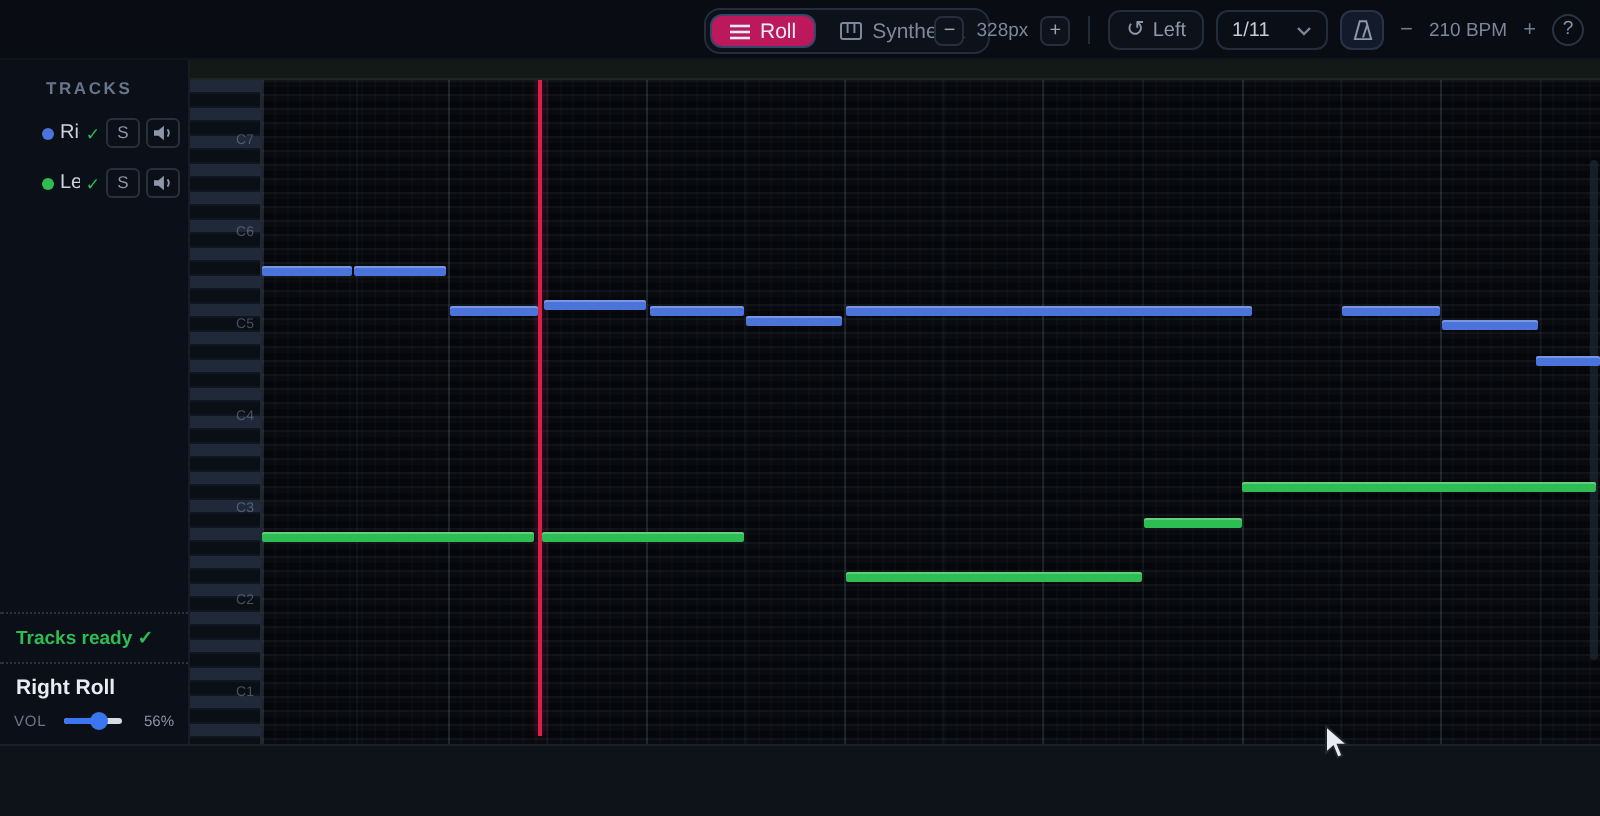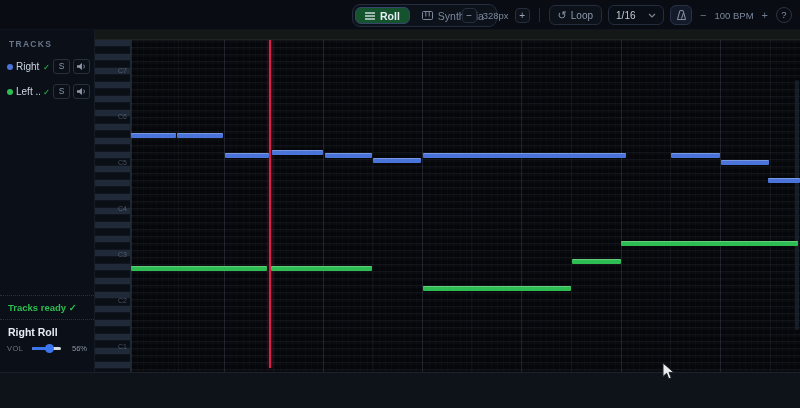--- a/index.html
+++ b/index.html
@@ -7,49 +7,49 @@
     font-family:"Liberation Sans", sans-serif; -webkit-font-smoothing:antialiased; }
   #app { position:relative; width:800px; height:408px; background:#0a0e14; color:#cfd6e2; }
 
   
   .topbar { position:absolute; left:0; top:0; width:800px; height:30px; background:#090d13;
     border-bottom:1px solid #10151d; display:flex; align-items:center; }
   .toggle-group { position:absolute; left:352px; top:4px; height:23px; display:flex; align-items:center;
     gap:2px; border:1px solid #232d3e; border-radius:8px; background:#0c111a; padding:2px; }
   .tg-btn { display:flex; align-items:center; gap:5px; height:17px; padding:0 9px; border-radius:6px;
     font-size:10.5px; color:#7d889c; background:transparent; border:1px solid transparent; cursor:default; }
-  .tg-btn.active { background:#14532d; border-color:#35466a; color:#e8edf5; font-weight:bold; }
+  .tg-btn.active { background:#be185d; border-color:#35466a; color:#e8edf5; font-weight:normal; }
   .topbar-right { position:absolute; right:8px; top:0; height:30px; display:flex; align-items:center; gap:6px; }
   .sq-btn { width:15px; height:15px; border:1px solid #252e3d; border-radius:4px; background:#0d121b;
     color:#9aa5b6; font-size:10px; line-height:13px; text-align:center; }
   .tb-label { font-size:9.5px; color:#7b879a; }
   .tb-divider { width:1px; height:14px; background:#222b38; margin:0 3px; }
   .pill-btn { display:flex; align-items:center; gap:4px; height:20px; padding:0 8px; border:1px solid #232d3c;
     border-radius:6px; background:#0c111a; color:#8d98ab; font-size:10px; }
   .select-box { display:flex; align-items:center; justify-content:space-between; width:56px; height:20px;
     padding:0 7px; border:1px solid #232d3c; border-radius:6px; background:#0a0f17; color:#c3cbd8; font-size:10px; }
   .icon-btn { display:flex; align-items:center; justify-content:center; width:22px; height:20px;
     border:1px solid #28334a; border-radius:6px; background:#131b2a; color:#8d98ab; }
   .ghost-btn { color:#6f7b8e; font-size:11px; padding:0 2px; background:none; border:none; }
   .help-btn { width:16px; height:16px; border:1px solid #2a3442; border-radius:50%; color:#8a94a6;
     font-size:9.5px; line-height:14px; text-align:center; background:transparent; }
   .loop-ico { font-size:11px; line-height:10px; color:#8d98ab; }
 
   
   .sidebar { position:absolute; left:0; top:30px; width:95px; height:342px; background:#0b1018;
-    border-right:1px solid #151c27; }
+    border-right:1px solid #151c27;padding-left:14px; }
   .tracks-header { padding:9px 9px 5px; font-size:8.5px; font-weight:bold; letter-spacing:1.3px; color:#69758a; }
   .track-row { height:25px; display:flex; align-items:center; gap:3px; padding:0 4px 0 7px; }
   .track-dot { width:6px; height:6px; border-radius:50%; flex:none; }
   .track-name { flex:1; font-size:10px; color:#ccd3df; white-space:nowrap; overflow:hidden; }
   .track-check { font-size:8.5px; color:#2ebd52; flex:none; }
   .mini-btn { flex:none; width:17px; height:15px; border:1px solid #27303d; border-radius:3px;
     background:transparent; color:#8d97a8; font-size:8.5px; line-height:13px; text-align:center; }
   .mini-btn svg { display:block; margin:2px auto; }
-  .side-bottom { position:absolute; left:0; bottom:16px; width:100%; }
+  .side-bottom { position:absolute; left:0; bottom:4px; width:100%; }
   .status-row { padding:6px 8px; border-top:1px dotted #27313f; font-size:9.5px; color:#2ebd52; font-weight:bold; }
   .panel-div { border-top:1px dotted #27313f; }
   .sel-name { padding:6px 8px 3px; font-size:10.5px; font-weight:bold; color:#e8edf4; }
   .mix-row { display:flex; align-items:flex-start; padding:3px 7px; gap:4px; }
   .mix-label { width:21px; font-size:7.5px; color:#6b7688; letter-spacing:0.4px; }
   .mix-slider { position:relative; flex:1; height:9px; }
   .mix-track { position:absolute; left:0; right:0; top:3px; height:3px; background:#d7dce3; border-radius:2px; }
   .mix-fill { position:absolute; left:0; top:3px; height:3px; background:#3b76f0; border-radius:2px; }
   .mix-thumb { position:absolute; top:0; width:9px; height:9px; border-radius:50%; background:#3b76f0; }
   .mix-value { width:22px; text-align:right; font-size:7.5px; color:#8a94a4; }
@@ -109,36 +109,36 @@
       </button>
     </div>
 
     <div class="topbar-right">
       <button class="sq-btn">−</button>
       <span class="tb-label">328px</span>
       <button class="sq-btn">+</button>
       <div class="tb-divider"></div>
       <button class="pill-btn">
         <span class="loop-ico">↺</span>
-        <span>Loop</span>
+        <span>Left</span>
       </button>
       <div class="select-box">
-        <span>1/16</span>
+        <span>1/11</span>
         <svg width="8" height="5" viewBox="0 0 8 5">
           <polyline points="1,1 4,4 7,1" fill="none" stroke="#7a8596" stroke-width="1.2"></polyline>
         </svg>
       </div>
       <button class="icon-btn">
         <svg width="13" height="13" viewBox="0 0 16 16">
           <path d="M6 2 L10 2 L13 13 L3 13 Z" fill="none" stroke="#8d98ab" stroke-width="1.2"></path>
           <line x1="8" y1="12" x2="10.5" y2="4.5" stroke="#8d98ab" stroke-width="1.2"></line>
         </svg>
       </button>
       <button class="ghost-btn">−</button>
-      <span class="tb-label">100 BPM</span>
+      <span class="tb-label">210 BPM</span>
       <button class="ghost-btn">+</button>
       <button class="help-btn">?</button>
     </div>
   </header>
 
   <aside class="sidebar">
     <div class="tracks-header">TRACKS</div>
 
     <div class="track-row">
       <span class="track-dot" style="background: rgb(75, 116, 218);"></span>

